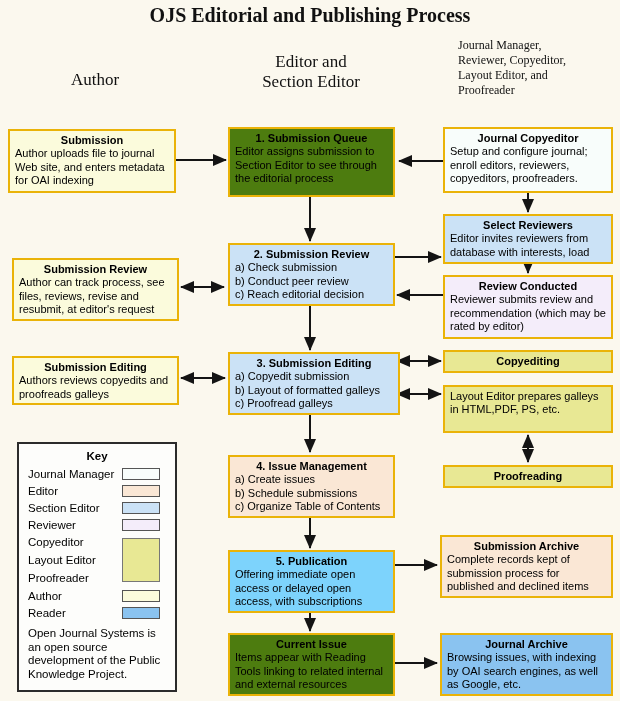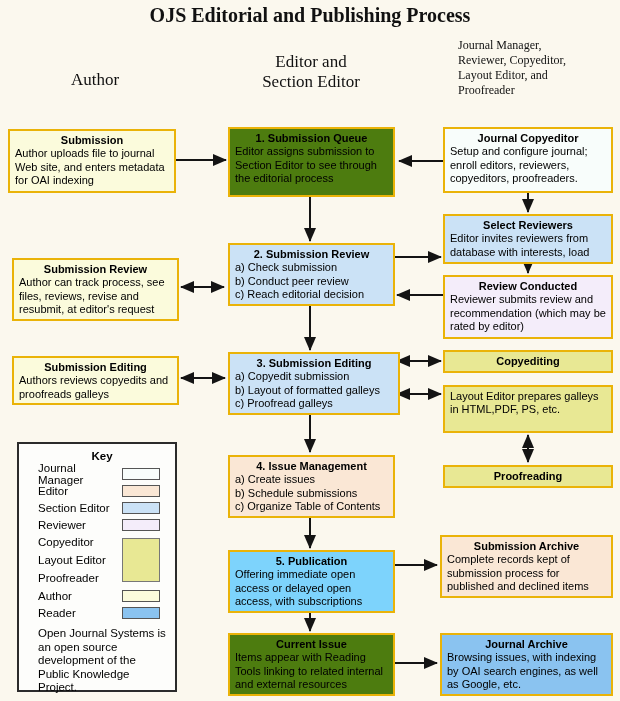--- a/index.html
+++ b/index.html
@@ -28,21 +28,21 @@
     font-size: 11px; line-height: 1.22; color: #000;
   }
   .box-title { font-weight: bold; text-align: center; }
   .box-body  { text-align: left; white-space: pre-line; }
   .title-only { display: flex; align-items: center; justify-content: center; }
   
   #key-box {
     position: absolute; z-index: 2; left: 17px; top: 442px;
     width: 160px; height: 250px; box-sizing: border-box;
     border: 2px solid #2b2b2b; background: #fdfdfb;
-    padding: 6px 9px 4px 19px; font-size: 11.5px; color: #000;
+    padding: 6px 9px 4px 9px; font-size: 11.5px; color: #000;
   }
   #key-title { font-weight: bold; text-align: center; margin-bottom: 3px; }
   .key-row { display: flex; align-items: center; height: 17px; }
   .key-label { flex: 1; }
   .swatch { width: 36px; height: 10px; border: 1.5px solid #555; margin-right: 6px; }
   .key-group { display: flex; align-items: center; }
   .key-group-labels { flex: 1; line-height: 18px; }
   .swatch-tall { width: 36px; height: 42px; border: 1.5px solid #777; margin-right: 6px; }
   #key-note { margin-top: 6px; line-height: 1.18; }
   #key-url { margin-top: 20px; text-align: center; }

